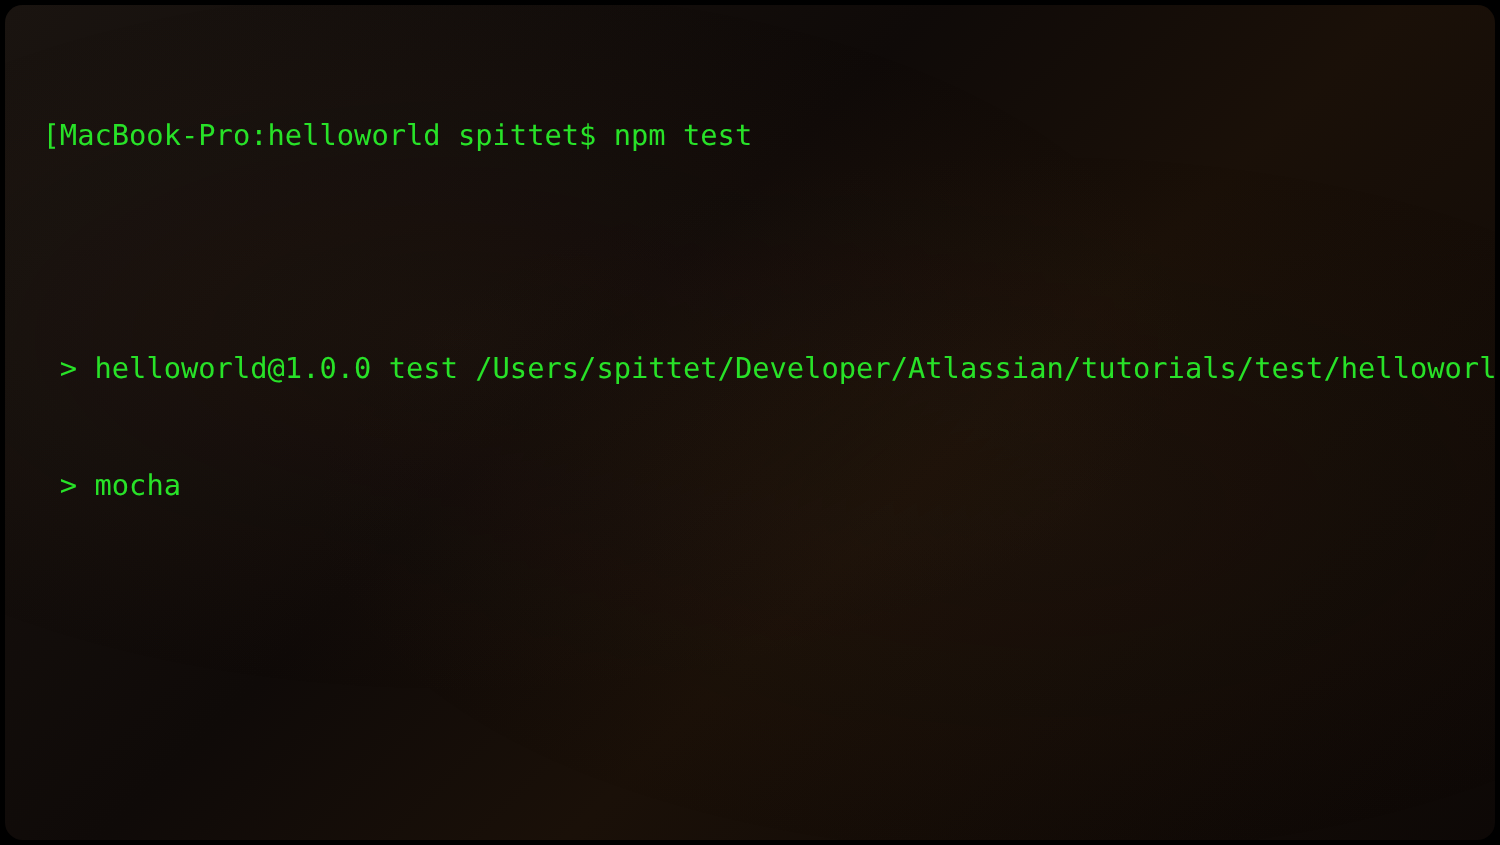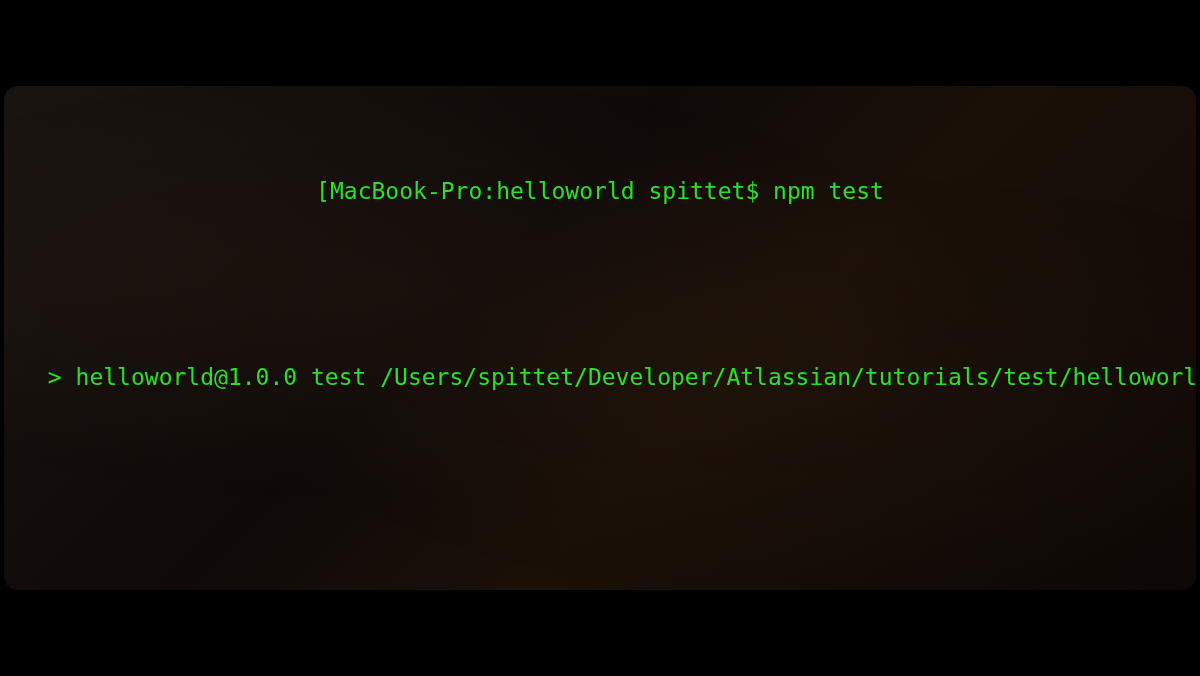--- a/index.html
+++ b/index.html
@@ -10,31 +10,30 @@
     body {
       width: 1200px;
       height: 676px;
       background: #000;
       display: flex;
       align-items: center;
       justify-content: center;
     }
     .terminal-window {
       width: 1192px;
-      height: 504px;
+      height: 668px;
       background: linear-gradient(135deg, #1a1410 0%, #0f0a08 40%, #1a1008 60%, #0d0806 100%);
       background-color: #0a0a0a;
       border-radius: 14px;
       padding: 28px 30px;
       font-family: "Menlo", "Monaco", "Consolas", monospace;
       font-size: 23px;
       line-height: 1.35;
       overflow: hidden;
       position: relative;
-      text-align: center;
     }
     .terminal-window::before {
       content: "";
       position: absolute;
       inset: 0;
       background: radial-gradient(ellipse at 30% 40%, rgba(80,50,30,0.15) 0%, transparent 50%),
                   radial-gradient(ellipse at 70% 60%, rgba(60,40,25,0.12) 0%, transparent 50%);
       pointer-events: none;
       border-radius: 14px;
     }
@@ -55,20 +54,21 @@
     }
   </style>
 </head>
 <body>
 
 <div class="terminal-window">
   <div class="terminal-content">
     <span class="line"><span class="green">[</span><span class="green">MacBook-Pro:helloworld spittet$</span><span class="green"> </span><span class="green">npm test</span></span>
     <span class="blank-line"></span>
     <span class="line"> <span class="green">&gt; </span><span class="green">helloworld@1.0.0 test /Users/spittet/Developer/Atlassian/tutorials/test/helloworld</span></span>
+    <span class="line"> <span class="green">&gt; </span><span class="green">mocha</span></span>
     <span class="blank-line"></span>
     <span class="blank-line"></span>
     <span class="blank-line"></span>
     
     
     
     
     
     
     

